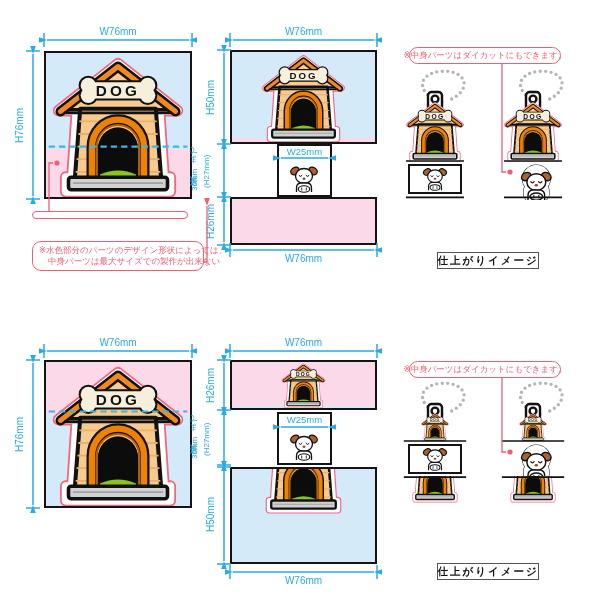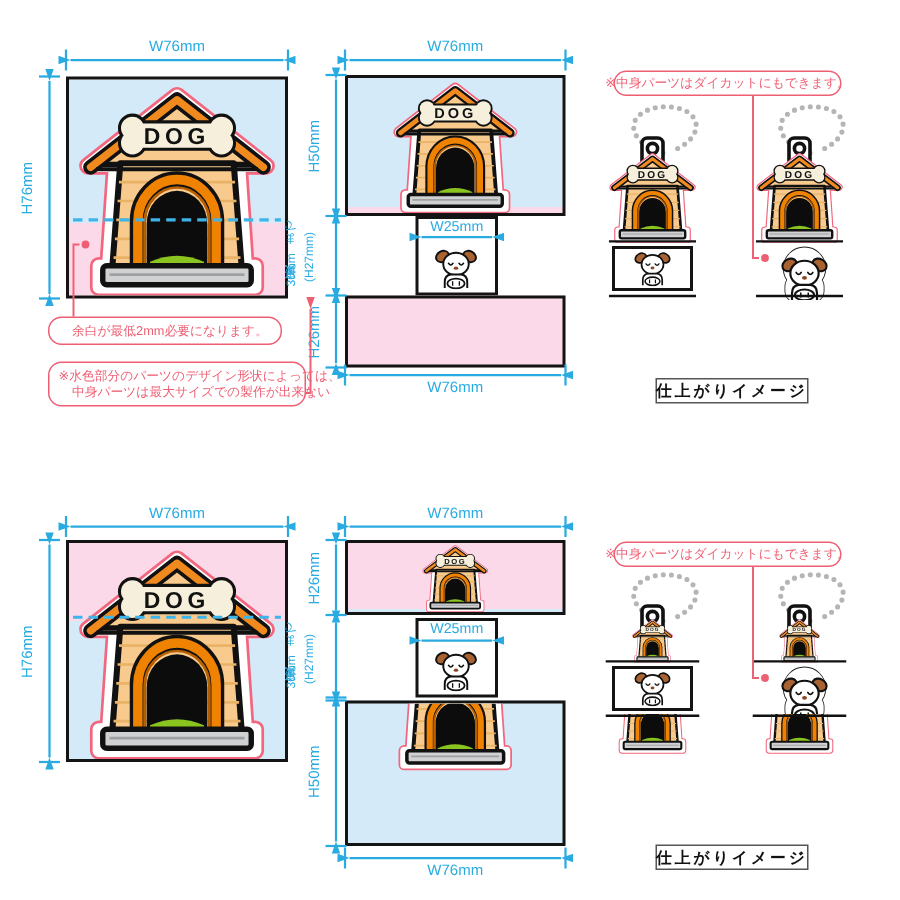--- a/index.html
+++ b/index.html
@@ -171,21 +171,20 @@
     </svg>
   <svg class="abs" style="left:0;top:128px;width:86px;height:31px" viewBox="0 102 160 58" preserveAspectRatio="none">
     <use href="#house"></use>
       <line x1="26" y1="104.5" x2="134" y2="104.5" stroke="#111" stroke-width="3"></line>
     </svg>
 </div>
 <div class="note n3" style="left:409px;top:47px;width:152px;">※中身パーツはダイカットにもできます。</div>
 <div class="fin" style="left:437px;top:252px;width:100px;height:15px;">仕上がりイメージ</div>
 
 <div class="note" style="left:32px;top:211px;width:156px;">
-  <div style="padding-left:9px">余白が最低2mm必要になります。</div>
 </div>
 <div class="note" style="left:32px;top:241px;width:172px;">
   <div>※水色部分のパーツのデザイン形状によっては、</div>
   <div style="padding-left:9px">中身パーツは最大サイズでの製作が出来ない</div>
 </div>
 
 <div class="frame" style="left:44px;top:360px;width:148px;height:148px;background:linear-gradient(180deg,#fbd9e8 0 52px,#d5eaf8 52px);">
   <svg viewBox="0 0 160 160" preserveAspectRatio="none">
       <use href="#house"></use>
     <line x1="3" y1="55" x2="157" y2="55" stroke="#3fb4e8" stroke-width="2.4" stroke-dasharray="7 4.5"></line>

